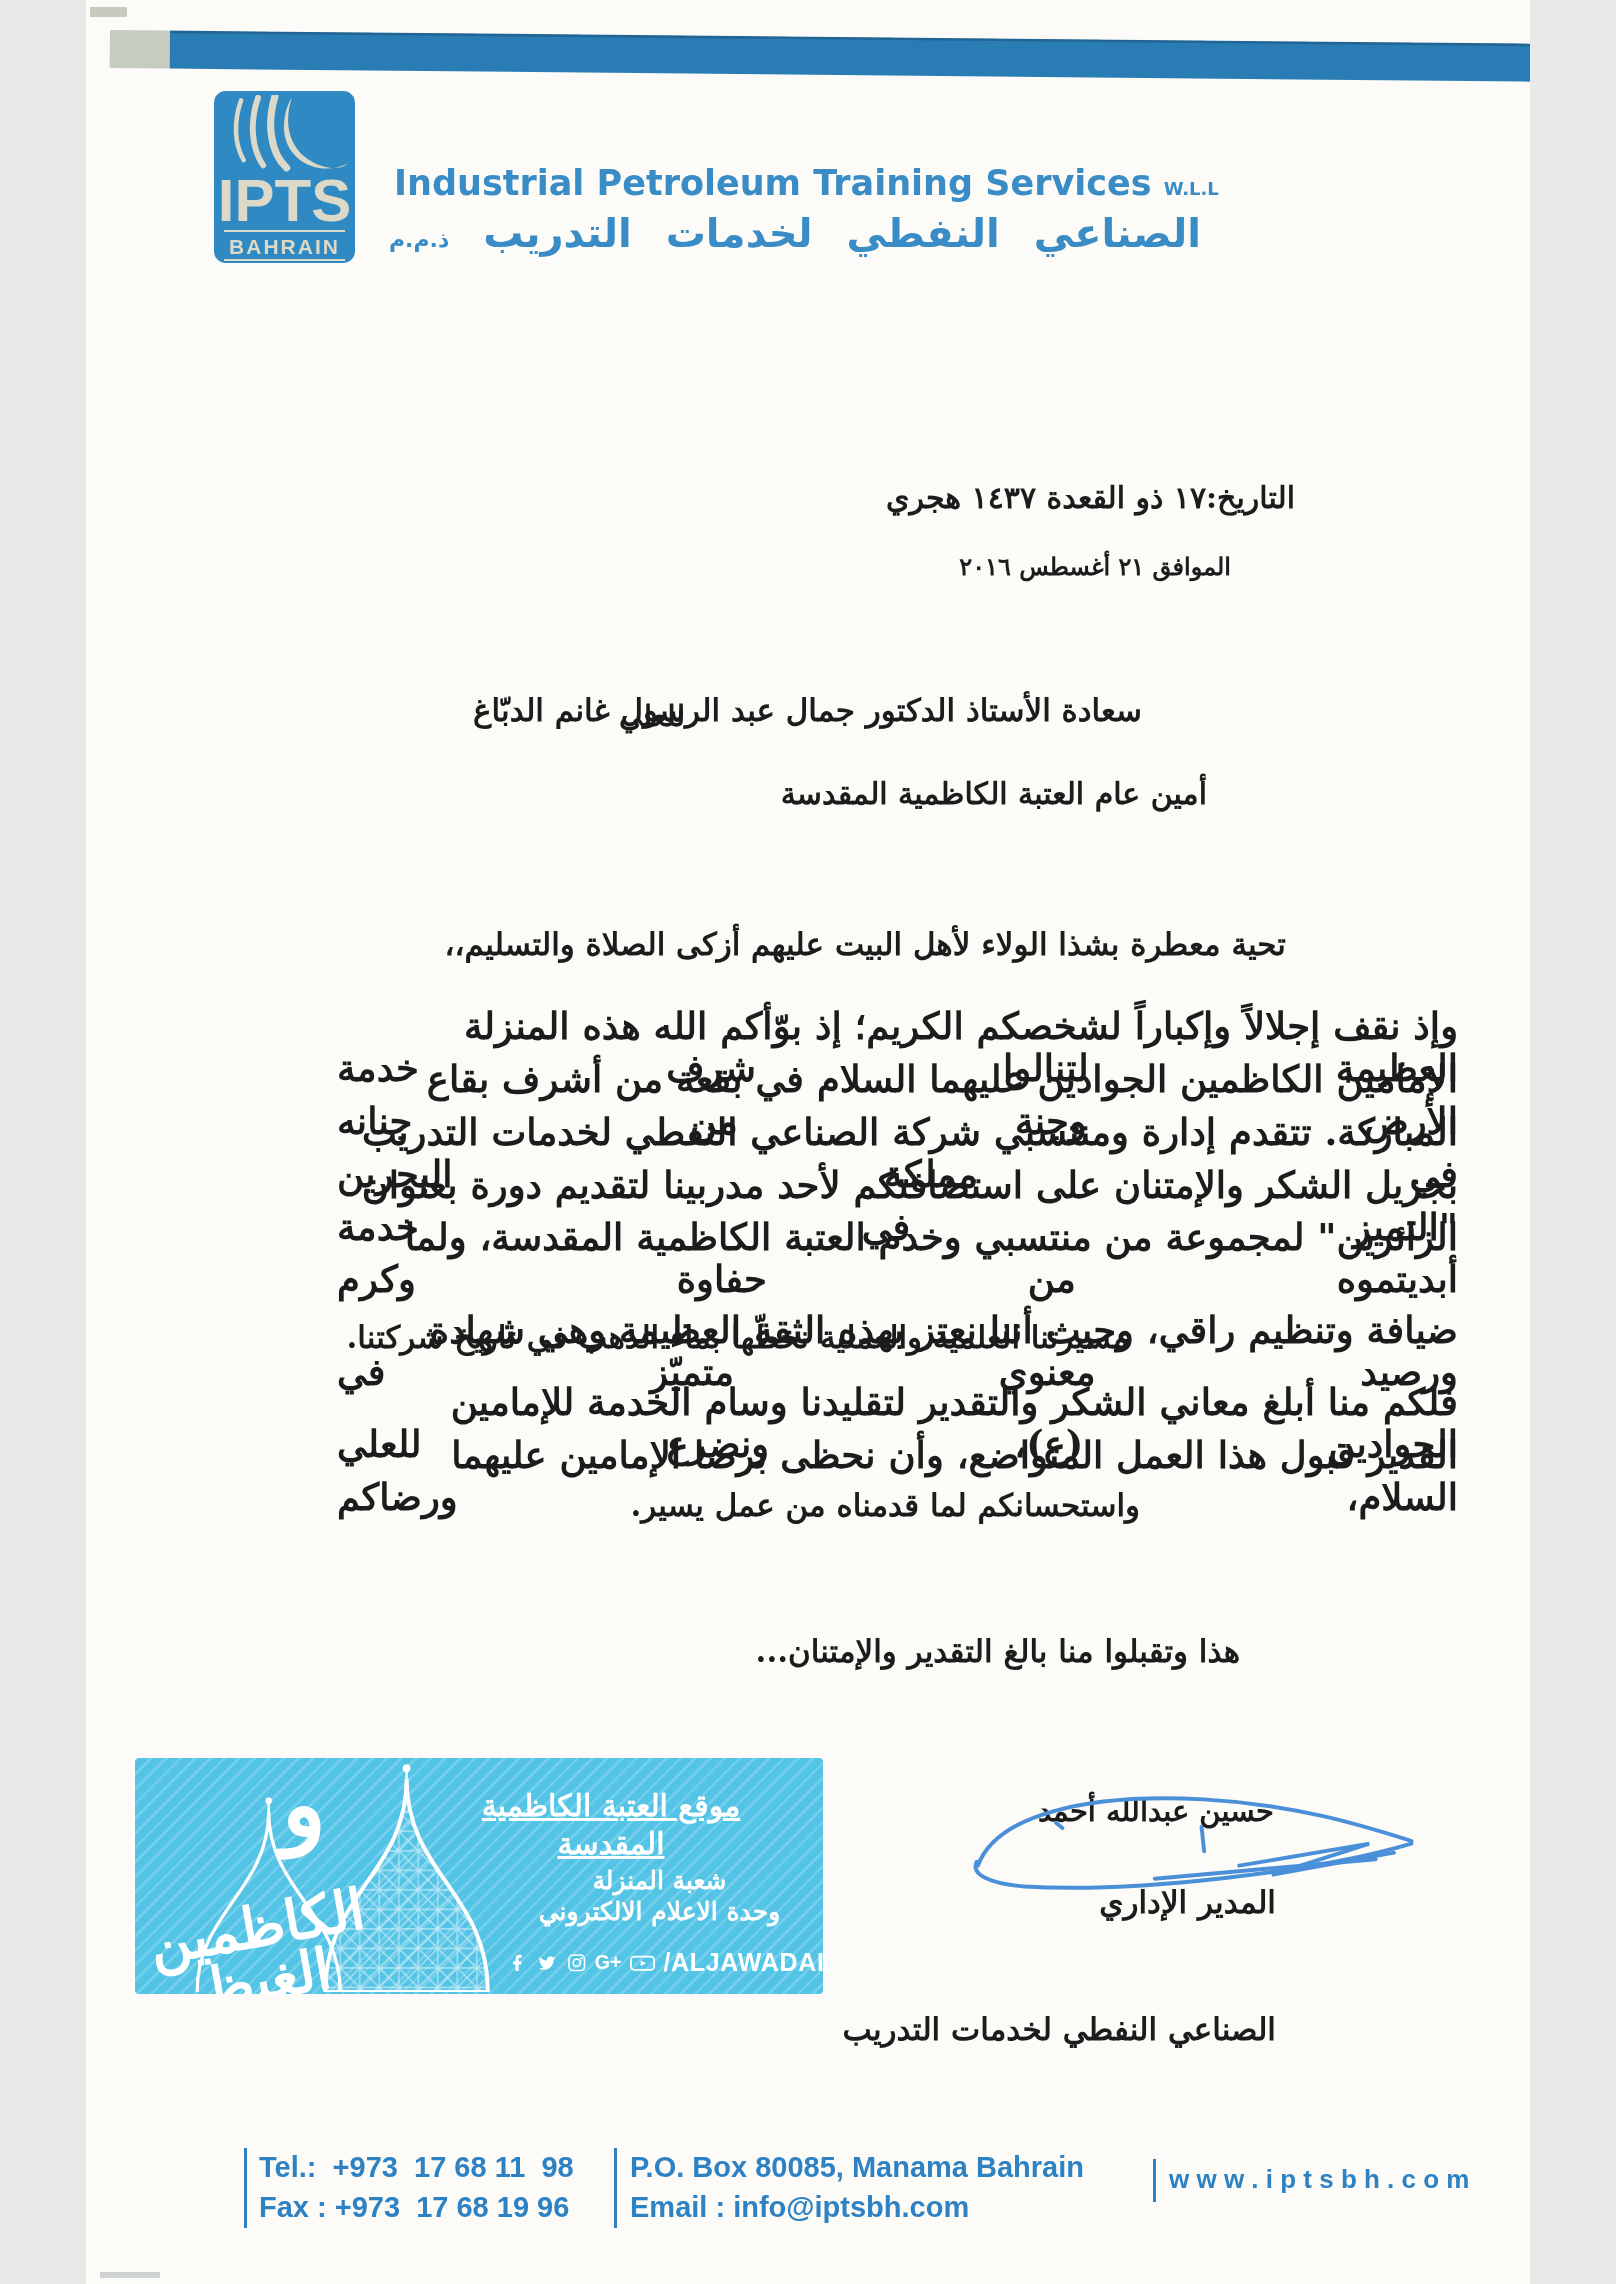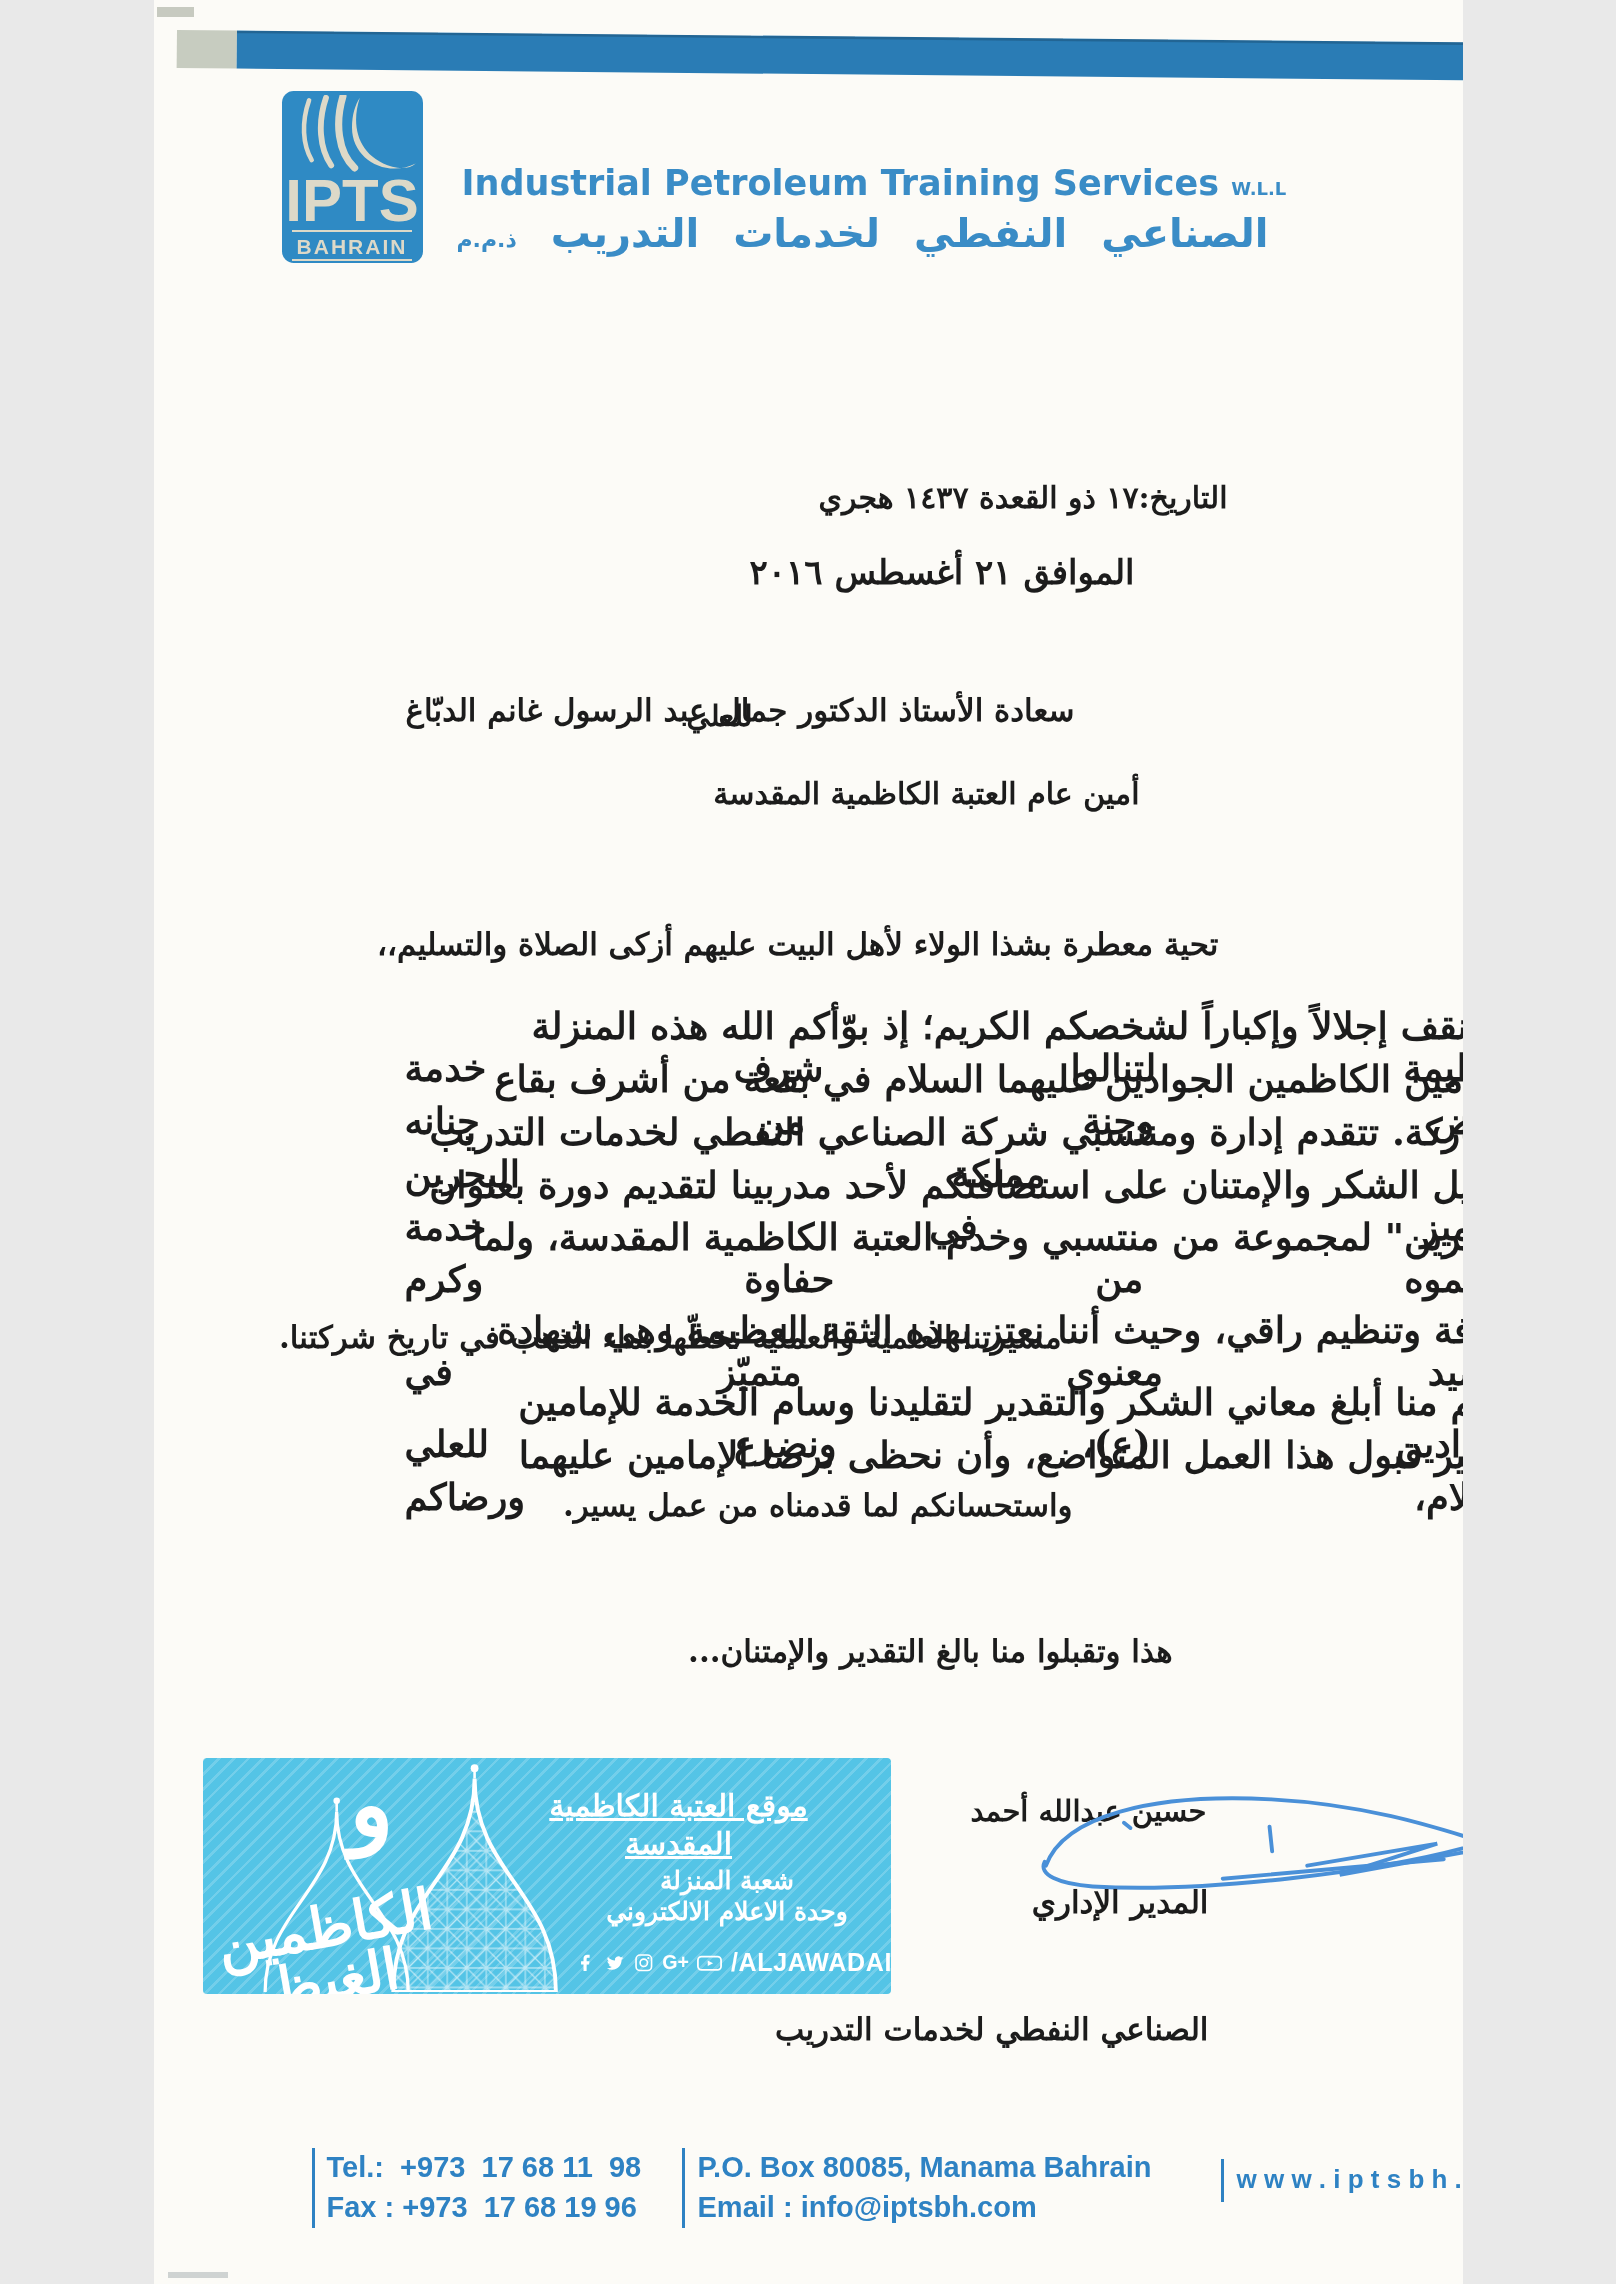--- a/index.html
+++ b/index.html
@@ -1,17 +1,17 @@
 <!DOCTYPE html>
 <html style="font-size:10.4px"><head>
 <meta charset="utf-8">
 <style>
   html,body{margin:0;padding:0;background:#e9e9e9;}
   #page{
-    position:relative;width:1309px;height:2284px;margin:0 auto;
+    position:relative;width:1444px;height:2284px;margin:0 auto;
     background:#fcfbf7;overflow:hidden;
     font-family:"DejaVu Sans","Liberation Sans",sans-serif;
   }
   .abs{position:absolute;}
   .ar{direction:rtl;color:#1c1c1c;font-family:"DejaVu Serif","Liberation Serif",serif;font-weight:700;}
   
   .corner-mark{left:3.9px;top:6.5px;width:37px;height:10.4px;background:#b9beb2;opacity:.8;}
   .bottom-mark{left:14.3px;top:2272px;width:60px;height:5.9px;background:#9aa1a5;opacity:.45;}
   
   .topbar{left:23.5px;top:30px;width:1567px;height:38px;display:flex;transform:rotate(0.55deg);transform-origin:left top;}
@@ -25,21 +25,21 @@
   .logo-acronym{position:absolute;left:0;right:0;top:80px;text-align:center;font-size:60px;font-weight:800;line-height:1;color:#ddd9c8;letter-spacing:0px;font-family:"Liberation Sans","DejaVu Sans",sans-serif;}
   .logo-line{position:absolute;left:10.4px;right:10.4px;height:2px;background:#ddd9c8;}
   .logo-country{position:absolute;left:0;right:0;top:144px;text-align:center;font-size:21px;font-weight:700;letter-spacing:2px;color:#ddd9c8;font-family:"Liberation Sans","DejaVu Sans",sans-serif;}
   
   .company-en{left:308px;top:163px;font-size:35px;font-weight:700;color:#3a8cc6;white-space:nowrap;}
   .company-en .wll{font-size:18px;font-weight:700;}
   .company-ar{left:303px;top:210px;width:812px;font-size:40px;color:#3a8cc6;direction:rtl;text-align:right;text-align-last:justify;font-weight:700;font-family:"DejaVu Sans","Liberation Sans",sans-serif;}
   .company-ar .mmm{font-size:22px;}
   
   .date1{right:235px;top:480px;font-size:30px;}
-  .date2{right:328px;top:552px;font-size:34px;text-align:center;}
+  .date2{right:299px;top:552px;font-size:24px;text-align:center;}
   
   .recip-name{right:388px;top:692px;font-size:31px;}
   .honorific{left:533px;top:699px;font-size:29px;}
   .recip-title{right:323px;top:776px;font-size:30px;}
   
   .greet{right:244px;top:926px;font-size:31px;}
   .pline{left:251px;width:1121px;font-size:37px;line-height:42px;text-align-last:justify;}
   .shortline{font-size:31px;}
   .closing{right:290px;top:1633px;font-size:31px;}
   

